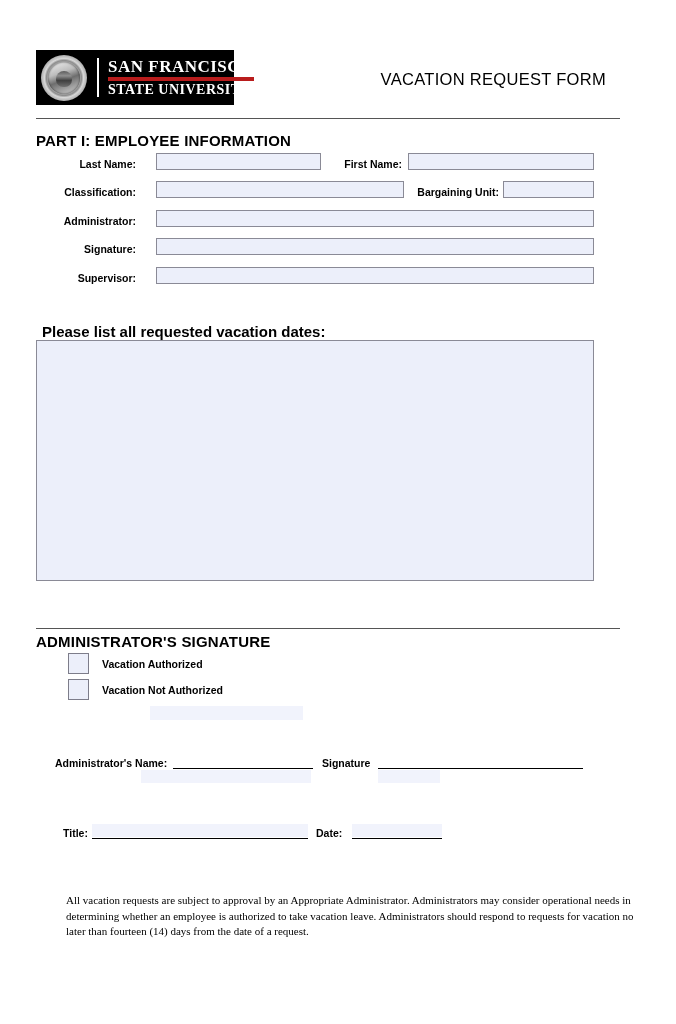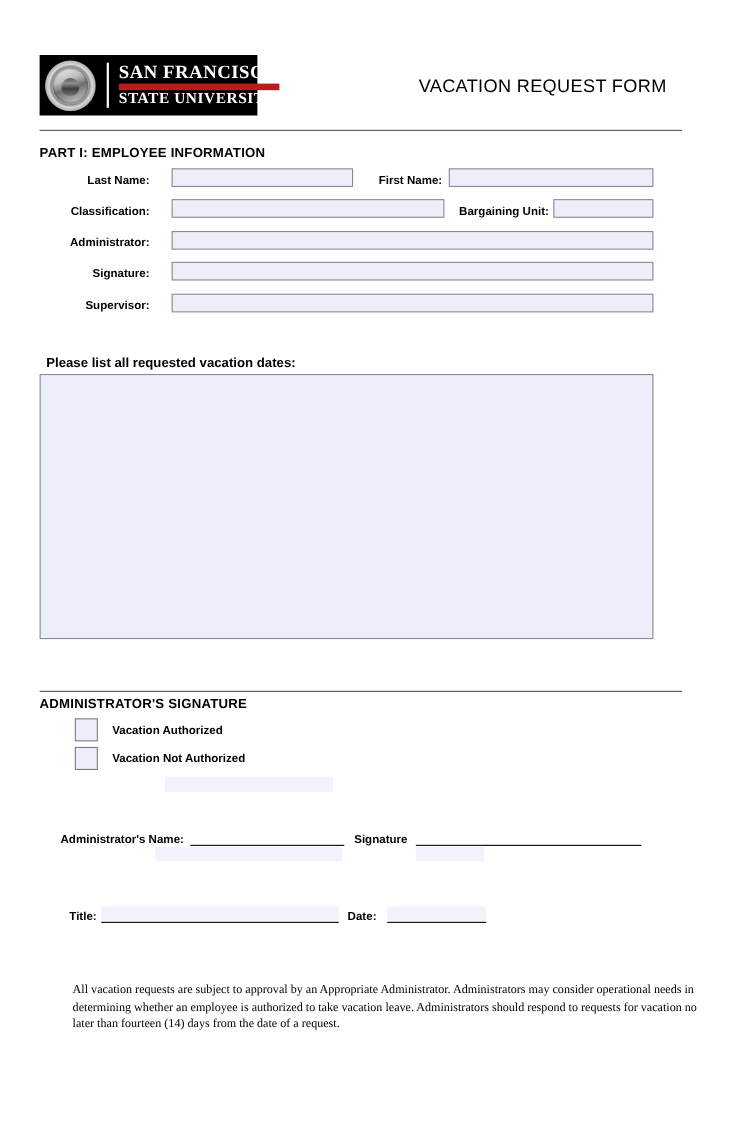--- a/index.html
+++ b/index.html
@@ -75,21 +75,21 @@
   .wordmark .line2 {
     font-family: "Liberation Serif", serif;
     font-weight: bold;
     letter-spacing: .5px;
     line-height: 1.05;
     white-space: nowrap;
   }
   .wordmark .line1 {
     font-size: 17px;
     padding-bottom: 1px;
-    border-bottom: 6px solid #b91c1c;
+    border-bottom: 4px solid #b91c1c;
   }
   .wordmark .line2 {
     font-size: 14px;
     padding-top: 2px;
   }
   .form-title {
     position: absolute;
     right: 14px;
     top: 20px;
     font-size: 16.5px;
@@ -106,21 +106,21 @@
     height: 0;
     border-top: 1px solid #555555;
   }
   .hrule.top { top: 118px; }
   .hrule.sig { top: 628px; }
 
   
   .section-title {
     position: absolute;
     left: 36px;
-    font-size: 12px;
+    font-size: 15px;
     font-weight: bold;
     letter-spacing: .2px;
     white-space: nowrap;
     text-align: right;
   }
   .section-title.part1 { top: 132px; }
   .section-title.admin { top: 633px; }
 
   
   .fld-label {
@@ -139,21 +139,21 @@
   .fld-box.plain {
     border: none;
     background: #f1f3fc;
   }
 
   
   .dates-label {
     position: absolute;
     left: 42px;
     top: 323px;
-    font-size: 12px;
+    font-size: 15px;
     font-weight: bold;
     white-space: nowrap;
   }
   .dates-box {
     position: absolute;
     left: 36px;
     top: 340px;
     width: 558px;
     height: 241px;
     background: #eceffa;

